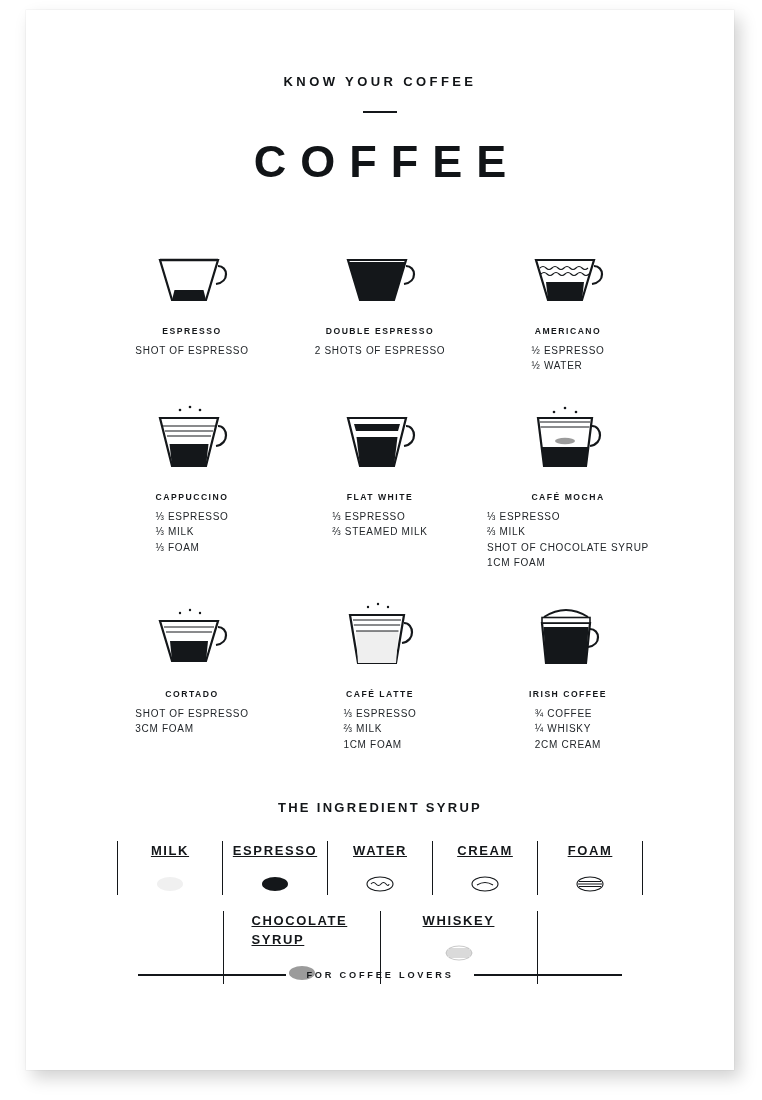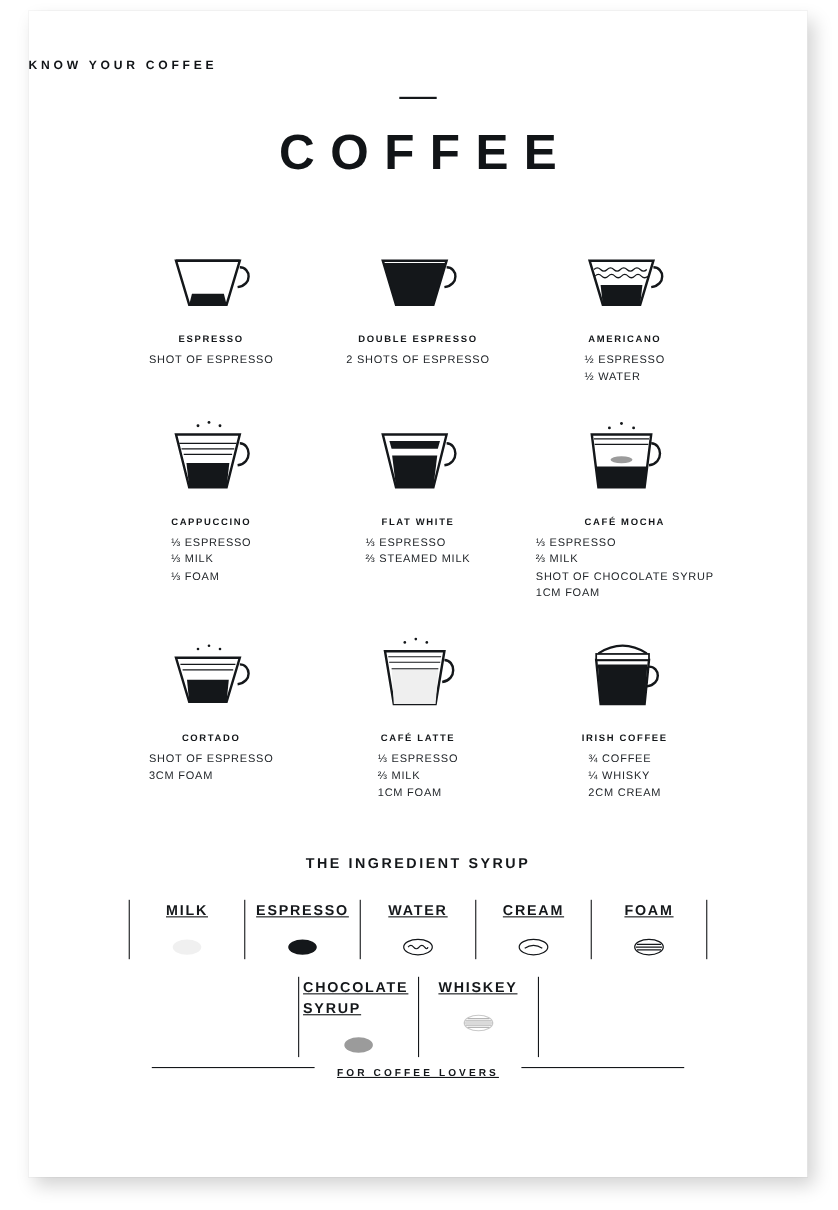--- a/index.html
+++ b/index.html
@@ -26,24 +26,25 @@
     overflow: hidden;
   }
   .poster-inner {
     position: absolute;
     inset: 0;
     padding: 0;
   }
 
   
   .kicker {
-    font-size: 11px;
+    text-align: center;
+    font-size: 13px;
     letter-spacing: 3.4px;
     font-weight: 700;
-    margin-top: 44px;
+    margin-top: 64px;
     color: #111417;
   }
   .rule-short {
     width: 34px;
     height: 1.6px;
     background: #14171a;
     margin: 22px auto 0 auto;
   }
   .big-title {
     text-align: center;
@@ -99,21 +100,21 @@
     font-size: 13px;
     letter-spacing: 2.3px;
     font-weight: 700;
   }
   .legend-row {
     margin-top: 26px;
     display: flex;
     justify-content: center;
     align-items: stretch;
   }
-  .legend-row.second { margin-top: 16px; }
+  .legend-row.second { margin-top: 16px; gap: 24px; }
   .legend-sep {
     width: 1px;
     background: #14171a;
     align-self: stretch;
   }
   .legend-item {
     width: 96px;
     display: flex;
     flex-direction: column;
     align-items: center;
@@ -139,24 +140,23 @@
     justify-content: center;
   }
 
   
   .footer {
     position: absolute;
     left: 0;
     right: 0;
     bottom: 90px;
     display: flex;
-    align-items: flex-start;
+    align-items: center;
     justify-content: center;
     gap: 20px;
-    text-decoration: underline;
   }
   .footer-line {
     width: 148px;
     height: 1.2px;
     background: #14171a;
   }
   .footer-text {
     font-size: 9.2px;
     letter-spacing: 2.8px;
     font-weight: 700;

